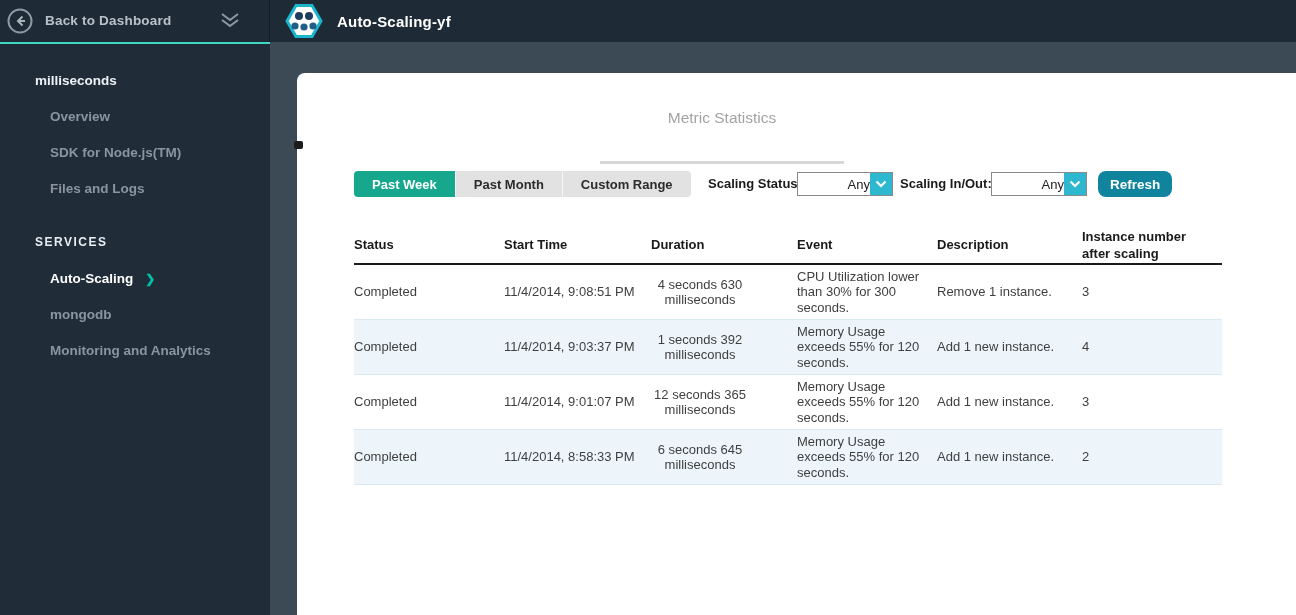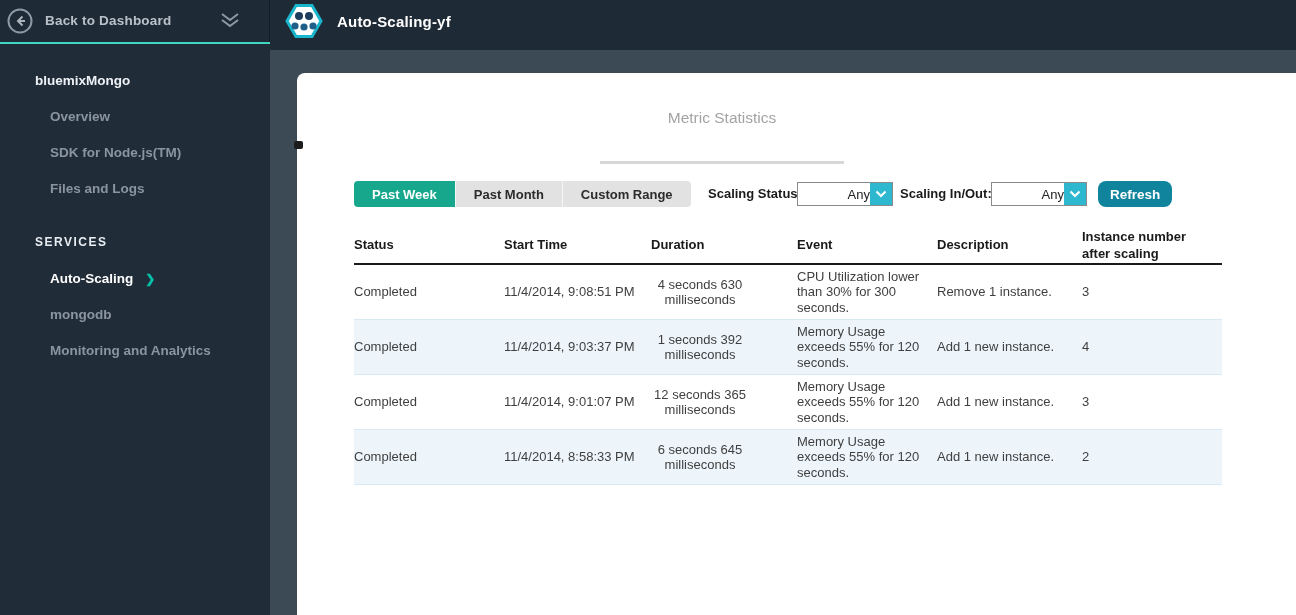--- a/index.html
+++ b/index.html
@@ -1,20 +1,20 @@
 <!DOCTYPE html>
 <html><head>
 <meta charset="utf-8">
 <style>
   * { margin:0; padding:0; box-sizing:border-box; }
   body { font-family:"Liberation Sans", sans-serif; }
   .screen { position:relative; width:1296px; height:615px; background:#3b4a54; overflow:hidden; }
 
   
-  .topbar { position:absolute; left:0; top:0; width:1296px; height:50px; background:#1e2a36; }
+  .topbar { position:absolute; left:0; top:0; width:1296px; height:42px; background:#1e2a36; }
   .topbar-left { position:absolute; left:0; top:0; width:270px; height:42px; border-right:1px solid #141d26; }
   .back-circle { position:absolute; left:7px; top:8px; width:26px; height:26px; cursor:pointer; }
   .back-label { position:absolute; left:45px; top:13px; font-size:13.5px; font-weight:bold; color:#b9c2ca; letter-spacing:.2px; cursor:pointer; }
   .dbl-chevron { position:absolute; left:218px; top:11px; width:24px; height:20px; cursor:pointer; }
   .hex-icon { position:absolute; left:285px; top:2px; width:38px; height:38px; }
   .app-title { position:absolute; left:337px; top:13px; font-size:15px; font-weight:bold; color:#ffffff; letter-spacing:.2px; }
   .teal-line { position:absolute; left:0; top:42px; width:270px; height:2px; background:#41d6bf; }
 
   
   .sidebar { position:absolute; left:0; top:44px; width:270px; height:571px; background:#202c38; }
@@ -32,21 +32,21 @@
   .tab { position:absolute; top:24px; height:70px; cursor:pointer; }
   .tab-label { display:block; text-align:center; font-size:15.5px; color:#a3a3a3; padding-top:12px; }
   .tab-underline { position:absolute; left:0; right:0; top:64px; height:3px; background:#d7d7d7; }
   .tab.active .tab-label { color:#00a78f; }
   .tab.active .tab-underline { top:63px; height:5px; background:#00a78f; }
   .tab1 { left:81px;  width:202px; }
   .tab2 { left:303px; width:244px; }
   .tab3 { left:564px; width:242px; }
 
   
-  .filters { position:absolute; left:0; top:108px; width:999px; height:28px; }
+  .filters { position:absolute; left:0; top:98px; width:999px; height:28px; }
   .btn-group { position:absolute; left:57px; top:0; display:flex; }
   .range-btn { height:26px; border:none; background:#e2e2e2; color:#2b2b2b; font-family:"Liberation Sans",sans-serif;
                font-size:13px; font-weight:bold; padding:0 18px; cursor:pointer; border-left:1px solid #f6f6f6; }
   .range-btn:first-child { border-radius:4px 0 0 4px; border-left:none; }
   .range-btn:last-child { border-radius:0 4px 4px 0; }
   .range-btn.active { background:#16a78c; color:#ffffff; }
   .flt-label { position:absolute; top:5px; font-size:13px; font-weight:bold; color:#1a1a1a; }
   .lbl-status { left:411px; }
   .lbl-inout  { left:603px; }
   .dropdown { position:absolute; top:1px; width:96px; height:24px; border:1px solid #8a8a8a; background:#ffffff;
@@ -101,21 +101,21 @@
         <circle cx="10" cy="24" r="3.6" fill="#1f5f8a"></circle>
         <circle cx="19" cy="25" r="3.6" fill="#1f5f8a"></circle>
         <circle cx="28" cy="24" r="3.6" fill="#1f5f8a"></circle>
       </svg>
     </span>
     <span class="app-title">Auto-Scaling-yf</span>
   </header>
   <div class="teal-line"></div>
 
   <aside class="sidebar">
-    <div class="sb-app-name" style="top:29px">bluemixMongo</div>
+    <div class="sb-app-name" style="top:29px">milliseconds</div>
     <div class="sb-item" style="top:65px">Overview</div>
     <div class="sb-item" style="top:101px">SDK for Node.js(TM)</div>
     <div class="sb-item" style="top:137px">Files and Logs</div>
     <div class="sb-heading" style="top:191px">SERVICES</div>
     <div class="sb-item active" style="top:227px">
       <span>Auto-Scaling</span><span class="sb-chevron">❯</span>
     </div>
     <div class="sb-item" style="top:263px">mongodb</div>
     <div class="sb-item" style="top:299px">Monitoring and Analytics</div>
   </aside>

